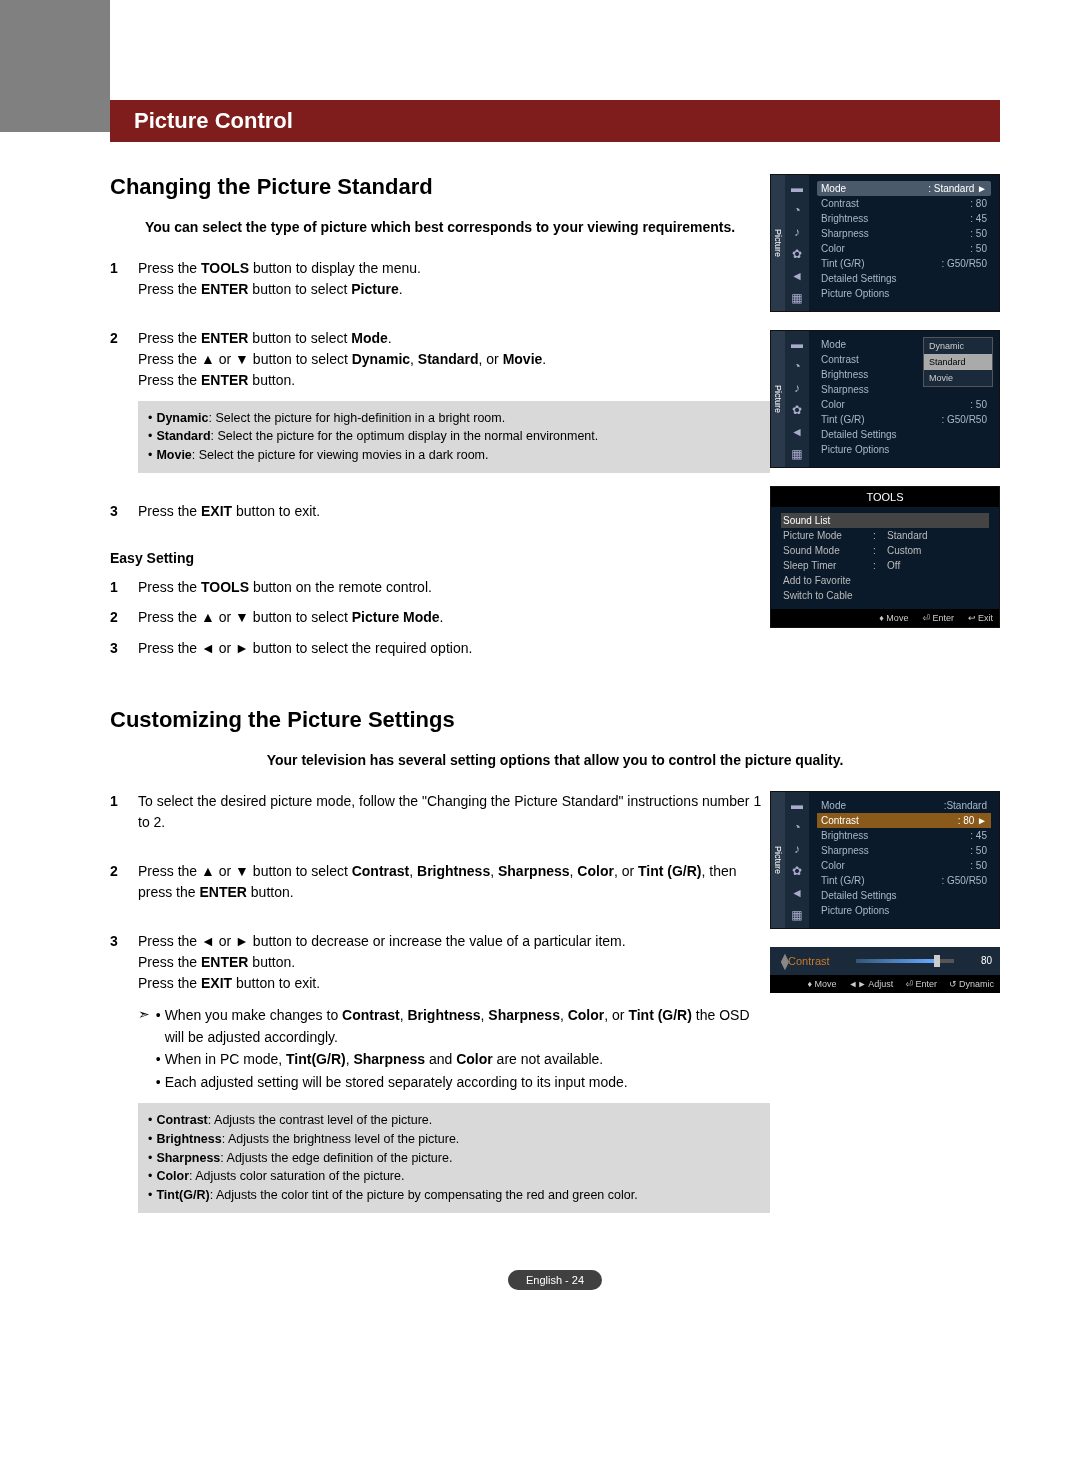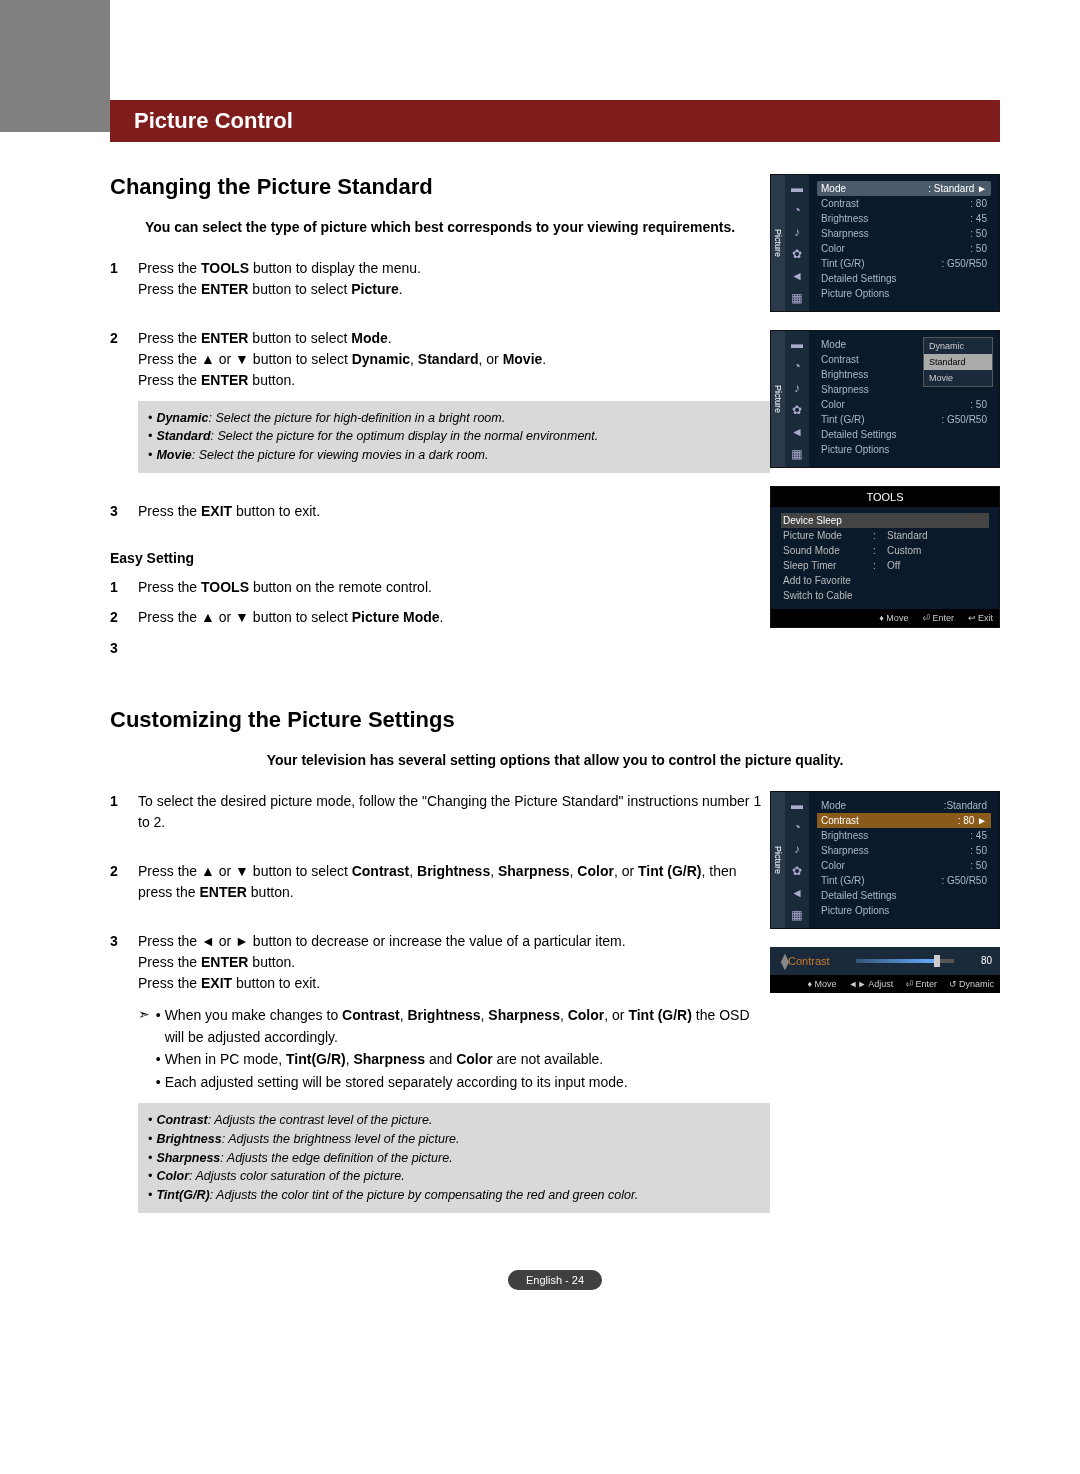--- a/index.html
+++ b/index.html
@@ -10,21 +10,21 @@
 h2 { font-size: 22px; font-weight: bold; margin-bottom: 18px; }
 .intro { font-weight: bold; font-size: 14px; margin-bottom: 20px; line-height: 1.4; text-align: center; }
 .content-row { display: flex; }
 .left-col { flex: 1; }
 .right-col { width: 230px; }
 ol { list-style: none; }
 ol.steps > li { display: flex; margin-bottom: 28px; line-height: 1.5; }
 ol.steps > li .num { font-weight: bold; width: 28px; flex-shrink: 0; }
 ol.steps > li .body { flex: 1; }
 .info-box { background: #d9d9d9; padding: 8px 10px; margin-top: 10px; font-size: 12.5px; line-height: 1.5; }
-.info-box .bul { display: flex; font-style: italic; }
+.info-box .bul { display: flex; }
 .info-box .bul::before { content: "• "; margin-right: 4px; }
 .sub-h { font-weight: bold; margin: 12px 0 10px; }
 .easy-list > li { display: flex; margin-bottom: 8px; line-height: 1.6; }
 .easy-list > li .num { font-weight: bold; width: 28px; flex-shrink: 0; }
 .note { display: flex; margin-top: 10px; }
 .note-icon { margin-right: 6px; }
 .note-body .bul { display: flex; line-height: 1.6; }
 .note-body .bul::before { content: "• "; margin-right: 4px; }
 .note-body .bul .t { flex: 1; }
 .section2 { margin-top: 40px; }
@@ -118,20 +118,21 @@
           <li>
             <span class="num">1</span>
             <span>Press the <b>TOOLS</b> button on the remote control.</span>
           </li>
           <li>
             <span class="num">2</span>
             <span>Press the ▲ or ▼ button to select <b>Picture Mode</b>.</span>
           </li>
           <li>
             <span class="num">3</span>
+            <span>Press the ◄ or ► button to select the required option.</span>
           </li>
         </ol>
     </div>
     <div class="right-col">
       <div class="osd" id="osd1">
           <div class="body">
             <div class="vlabel">Picture</div>
             <div class="icons">
               <span>▬</span>
               <span>◔</span>
@@ -225,21 +226,21 @@
               <div class="">Dynamic</div>
               <div class="dsel">Standard</div>
               <div class="">Movie</div>
             </div>
           </div>
         </div>
       <div class="tools" id="tools">
           <div class="tt">TOOLS</div>
           <div class="body">
             <div class="row sel">
-              <span>Device Sleep</span>
+              <span>Sound List</span>
               <span></span>
               <span></span>
             </div>
             <div class="row">
               <span>Picture Mode</span>
               <span>:</span>
               <span>Standard</span>
             </div>
             <div class="row">
               <span>Sound Mode</span>

